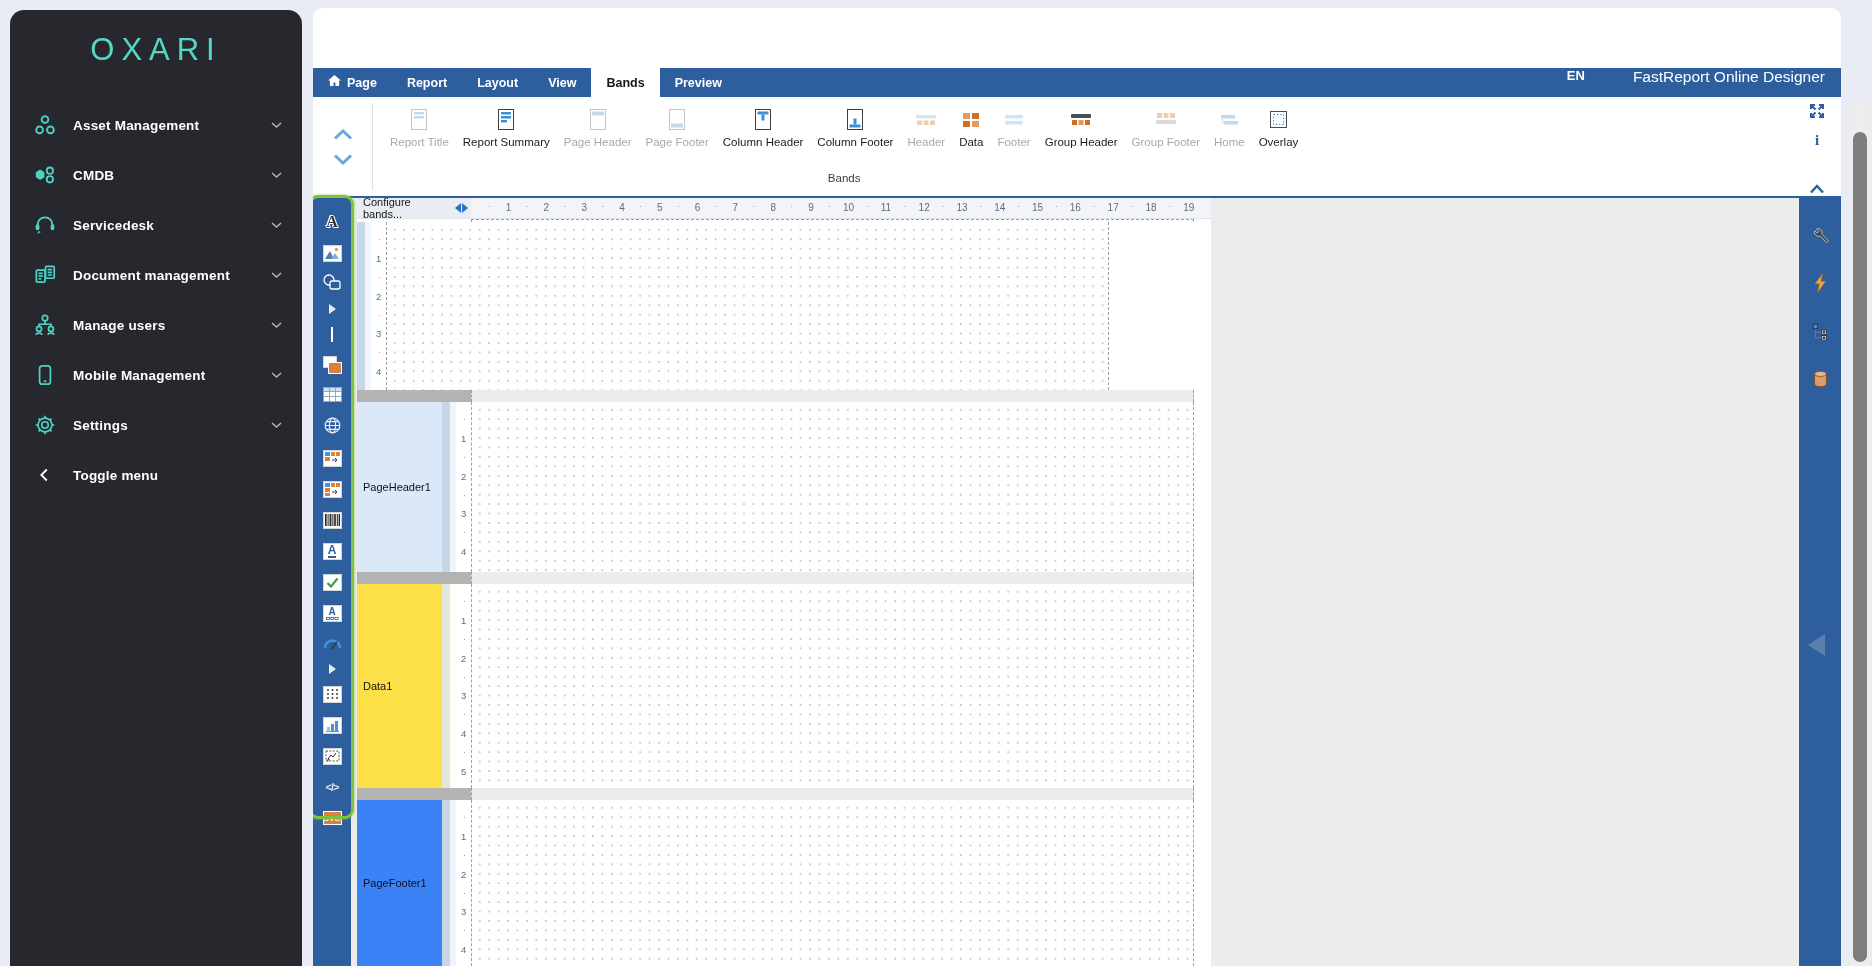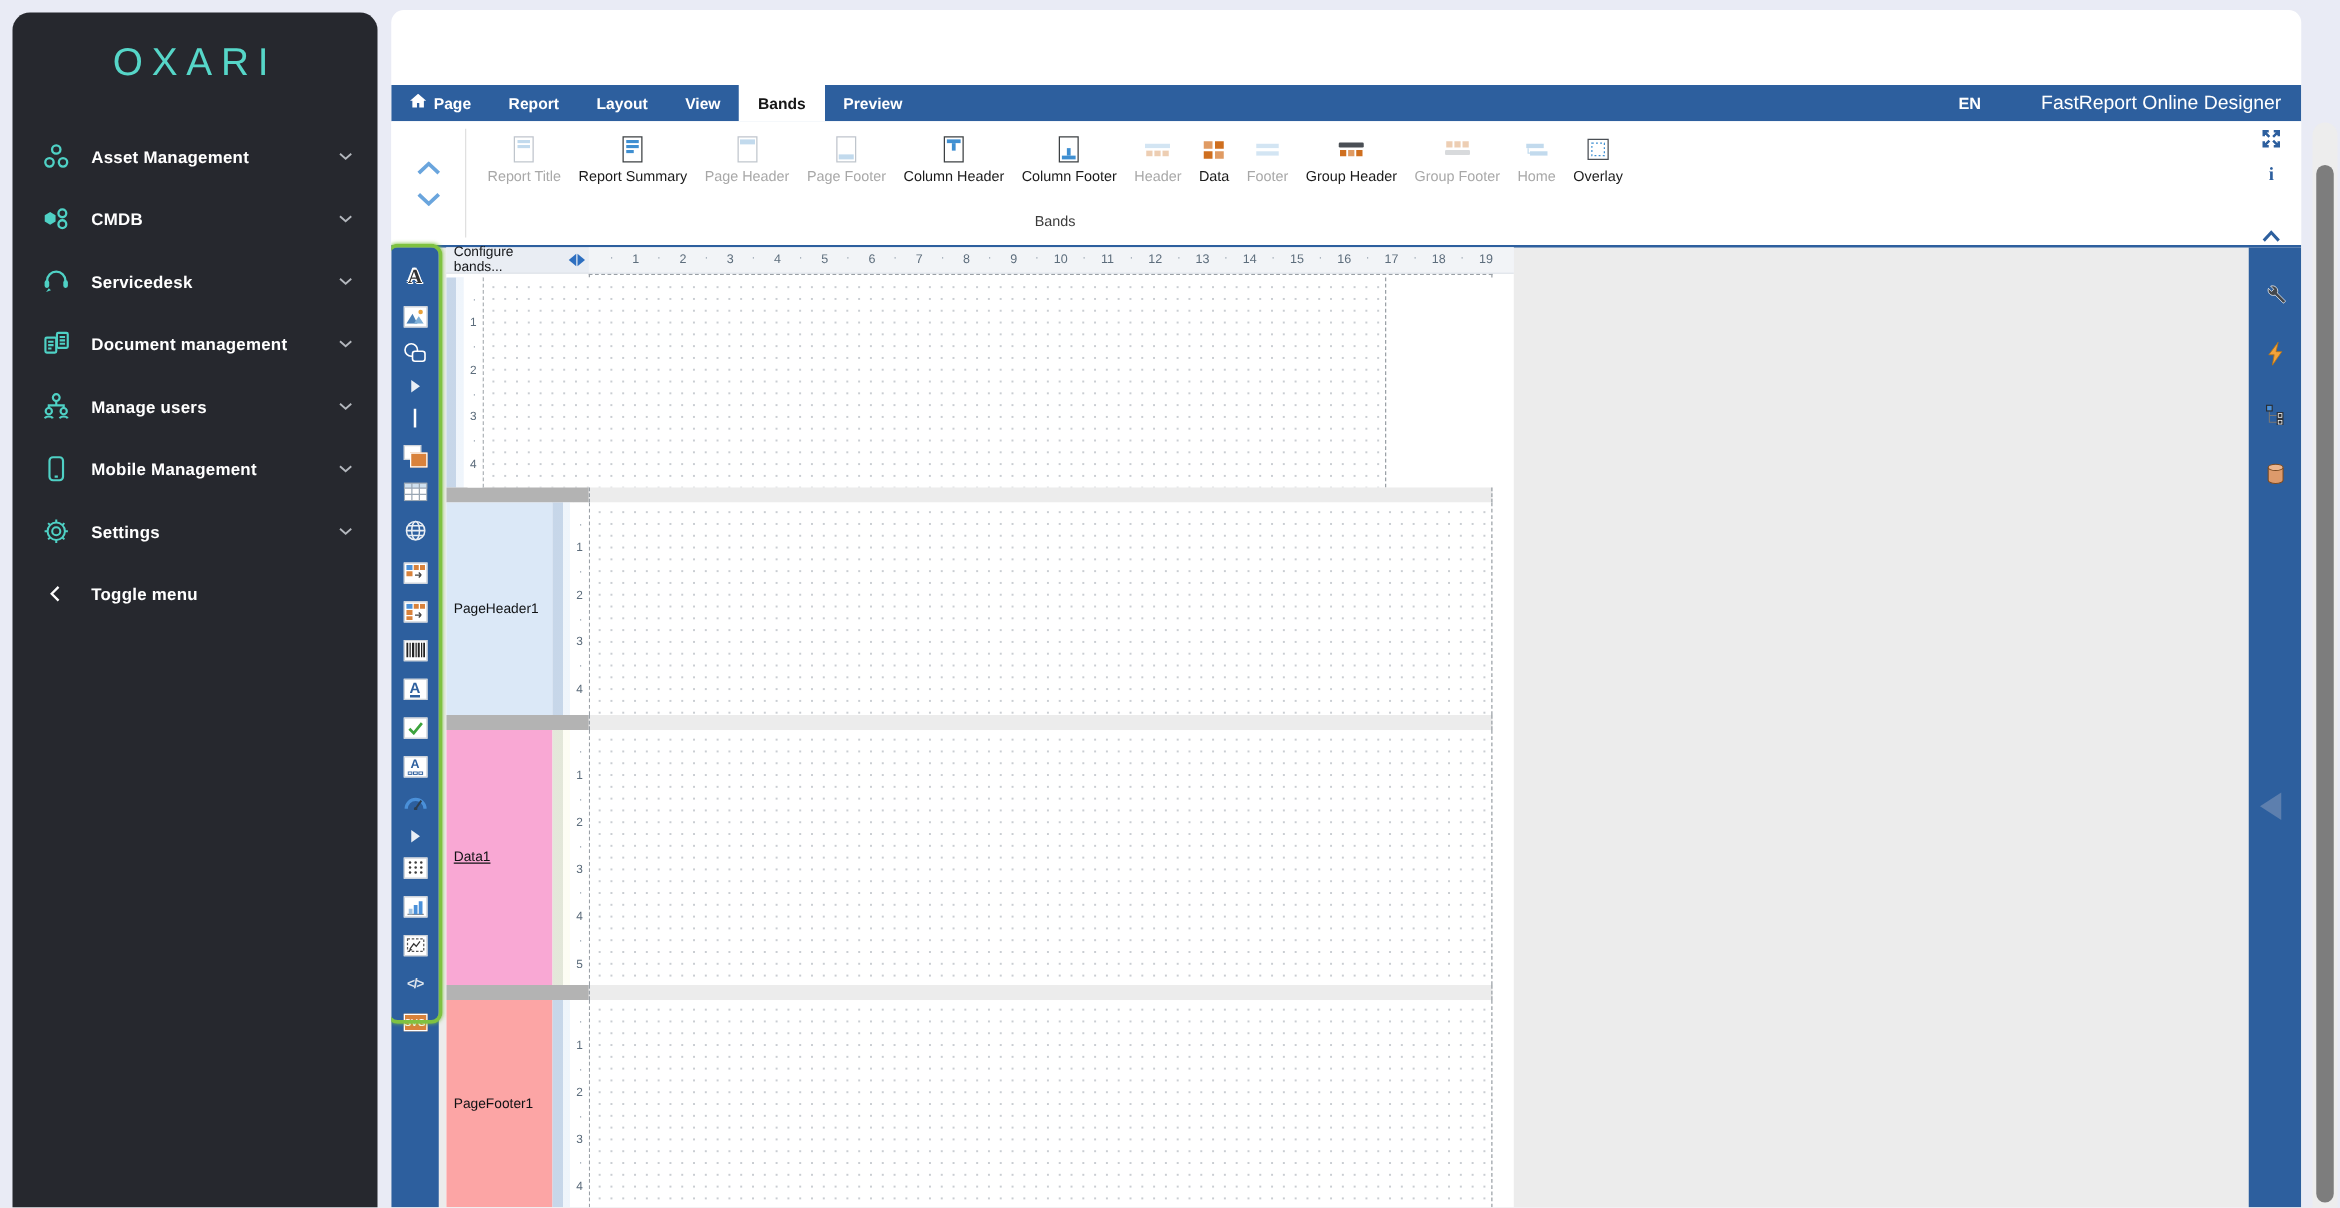--- a/index.html
+++ b/index.html
@@ -19,21 +19,21 @@
 
   
   .main-card { position:absolute; left:313px; top:8px; width:1528px; height:958px;
     background:#fff; border-radius:10px 10px 0 0; overflow:hidden; display:flex; flex-direction:column; }
   .card-gap { height:60px; flex:none; }
 
   
   .tab-bar { height:29px; flex:none; background:#2d5f9e; display:flex; align-items:stretch; color:#fff; }
   .tab { display:flex; align-items:center; gap:6px; padding:0 15px; font-size:12.5px; font-weight:700; cursor:pointer; }
   .tab.active { background:#fff; color:#161616; }
-  .tabbar-right { margin-left:auto; display:flex; align-items:center; gap:48px; padding-right:16px; }
+  .tabbar-right { margin-left:auto; display:flex; align-items:flex-start; gap:48px; padding-right:16px; }
   .lang { font-size:13px; font-weight:700; cursor:pointer; }
   .designer-title { font-size:15.5px; }
 
   
   .ribbon { height:99px; flex:none; background:#fff; display:flex; position:relative; }
   .ribbon-scroll { width:60px; flex:none; margin:6px 0; display:flex; flex-direction:column; align-items:center; justify-content:center; gap:14px; border-right:1px solid #e0e0e0; }
   .rs-btn { cursor:pointer; display:flex; }
   .ribbon-group { display:flex; flex-direction:column; padding:6px 0 2px 10px;gap:16px; }
   .band-buttons { display:flex; align-items:flex-end; }
   .band-btn { display:flex; flex-direction:column; align-items:center; gap:5px; padding:4px 7px 2px; font-size:11.5px; color:#1b1b1b; cursor:pointer; white-space:nowrap; }
@@ -676,21 +676,21 @@
                 <span class="dot" style="left: 4px; top: 125.3px;">·</span>
                 <span class="num" style="top: 144.2px;">4</span>
               </div>
               <div class="b-page"></div>
             </div>
             <div class="band-sep">
               <div class="sep-dark" style="background-color: rgb(179, 179, 179);"></div>
               <div class="sep-light"></div>
             </div>
             <div class="band-row" style="height: 204px;">
-              <div class="b-label" style="background-color: #f9a8d4; text-decoration: underline;">Data1</div>
+              <div class="b-label" style="background-color: #fde047;">Data1</div>
               <div class="b-strip" style="background-color: rgb(251, 251, 230);"></div>
               <div class="b-gap"></div>
               <div class="b-ruler">
                 <span class="dot" style="left: 4px; top: 11.9px;">·</span>
                 <span class="num" style="top: 30.8px;">1</span>
                 <span class="dot" style="left: 4px; top: 49.7px;">·</span>
                 <span class="num" style="top: 68.6px;">2</span>
                 <span class="dot" style="left: 4px; top: 87.5px;">·</span>
                 <span class="num" style="top: 106.4px;">3</span>
                 <span class="dot" style="left: 4px; top: 125.3px;">·</span>
@@ -698,21 +698,21 @@
                 <span class="dot" style="left: 4px; top: 163.1px;">·</span>
                 <span class="num" style="top: 182px;">5</span>
               </div>
               <div class="b-page"></div>
             </div>
             <div class="band-sep">
               <div class="sep-dark" style="background-color: rgb(179, 179, 179);"></div>
               <div class="sep-light"></div>
             </div>
             <div class="band-row" style="height: 166px;">
-              <div class="b-label" style="background-color: #fca5a5;">PageFooter1</div>
+              <div class="b-label" style="background-color: #3b82f6;">PageFooter1</div>
               <div class="b-strip" style="background-color: rgb(219, 232, 247);"></div>
               <div class="b-gap"></div>
               <div class="b-ruler">
                 <span class="dot" style="left: 4px; top: 11.9px;">·</span>
                 <span class="num" style="top: 30.8px;">1</span>
                 <span class="dot" style="left: 4px; top: 49.7px;">·</span>
                 <span class="num" style="top: 68.6px;">2</span>
                 <span class="dot" style="left: 4px; top: 87.5px;">·</span>
                 <span class="num" style="top: 106.4px;">3</span>
                 <span class="dot" style="left: 4px; top: 125.3px;">·</span>

